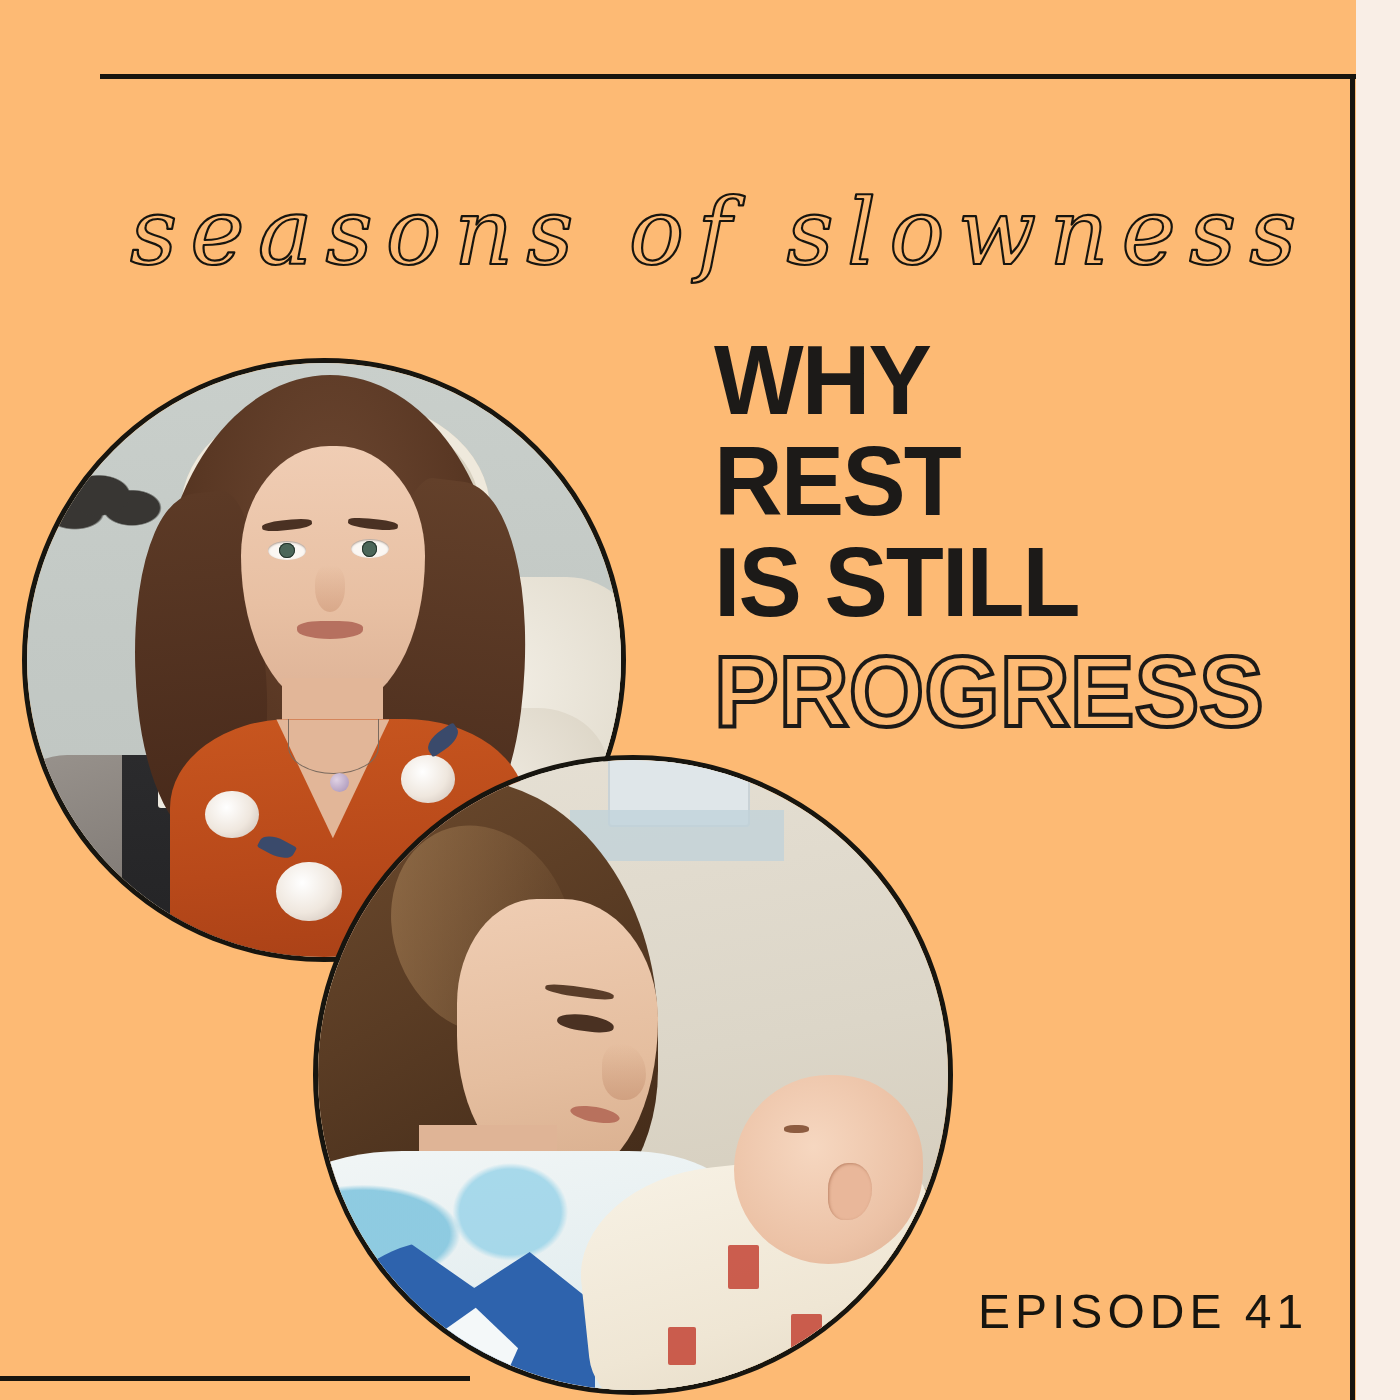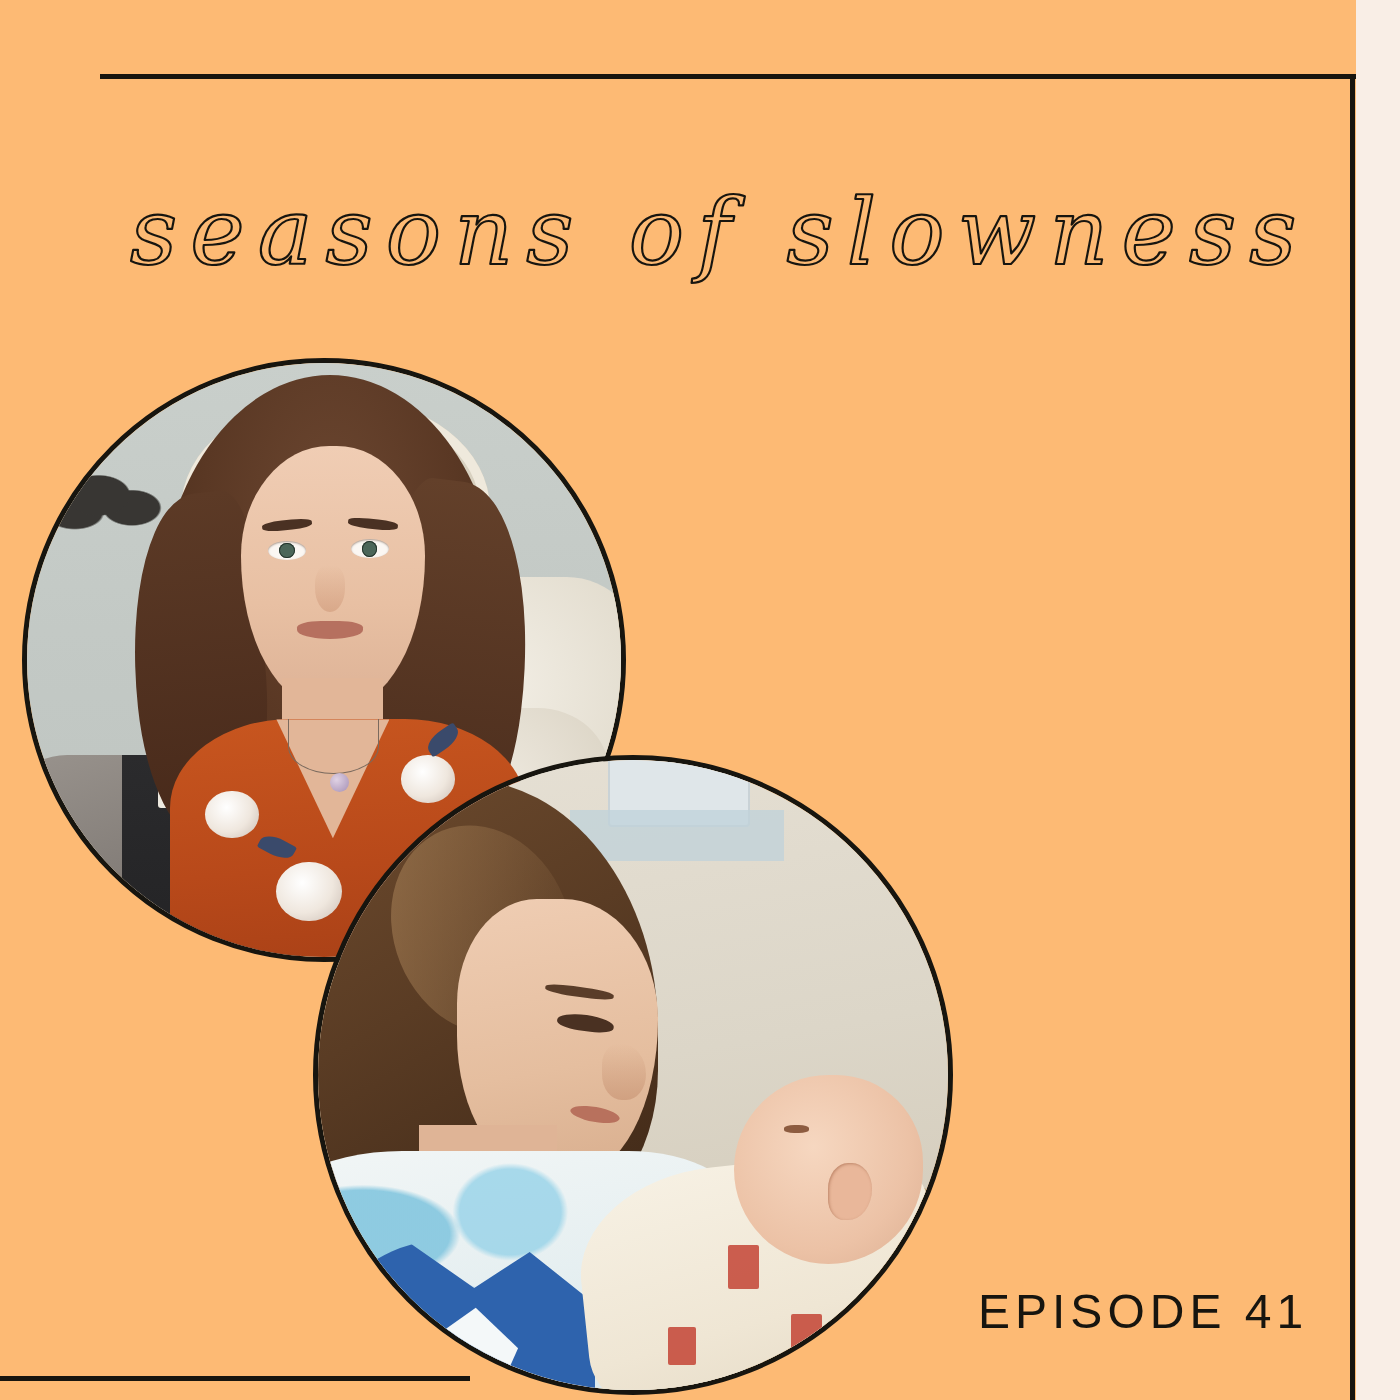--- a/index.html
+++ b/index.html
@@ -224,20 +224,26 @@
   <div class="rule" id="rule-top"></div>
   <div class="rule" id="rule-right"></div>
   <div class="rule" id="rule-bottom"></div>
 
   <div id="script-wrap">
     <svg viewBox="0 0 1200 130" preserveAspectRatio="none" aria-hidden="true">
       <text id="script-text" x="0" y="96">seasons of slowness</text>
     </svg>
   </div>
 
+  <div id="title-block">
+    <span class="title-line">WHY</span>
+    <span class="title-line">REST</span>
+    <span class="title-line">IS STILL</span>
+    <span class="title-line outline">PROGRESS</span>
+  </div>
 
   <div id="episode">EPISODE 41</div>
 
   <div class="photo-circle" id="photo-host">
     <div class="photo-inner">
       <div class="bg-wall"></div>
       <div class="wall-art"></div>
       <div class="headboard">
         <div class="headboard-inner"></div>
       </div>

